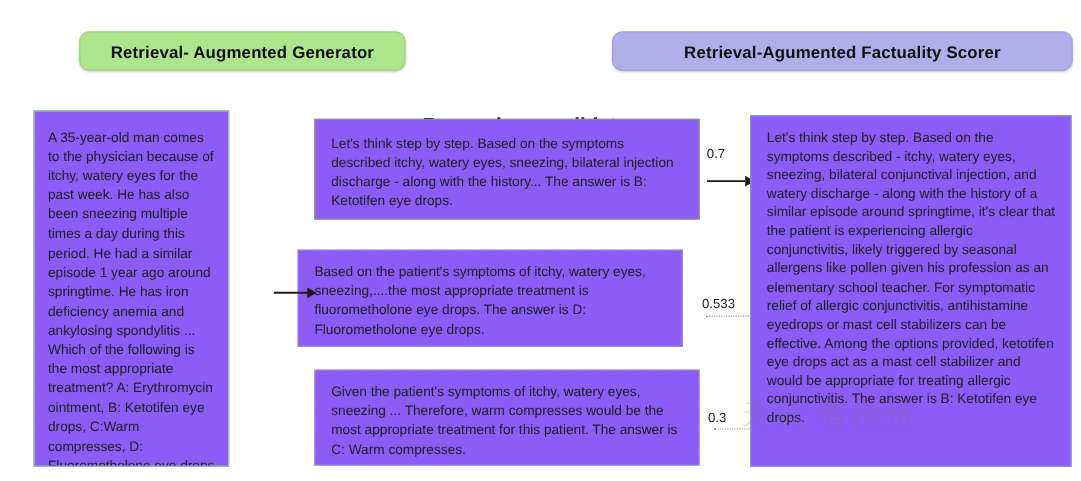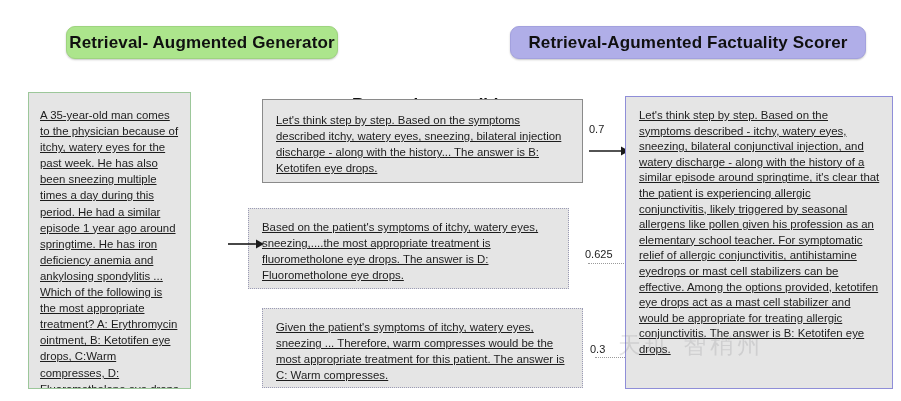--- a/index.html
+++ b/index.html
@@ -17,64 +17,63 @@
     -webkit-font-smoothing: antialiased;
   }
 
   .badge {
     position: absolute;
     display: flex;
     align-items: center;
     justify-content: center;
     border-radius: 9px;
     font-weight: bold;
-    font-size: 17px;
+    font-size: 14px;
     letter-spacing: 0.15px;
     color: #101010;
     box-shadow: 0 1px 2px rgba(0,0,0,0.22);
     box-sizing: border-box;
   }
   #badge-generator {
     left: 66px;
     top: 26px;
     width: 272px;
     height: 33px;
     background: #ace58c;
     border: 1px solid #9ed47f;
   }
   #badge-scorer {
     left: 510px;
     top: 26px;
-    width: 356px;
+    width: 384px;
     height: 33px;
     background: #b0aee8;
     border: 1px solid #a3a1de;
   }
 
   .col-title {
     position: absolute;
     font-weight: bold;
     font-size: 17px;
     color: #111111;
     white-space: nowrap;
     margin-top: 24px;
   }
   #title-question    { left: 29px;  top: 72px; }
   #title-candidates  { left: 352px; top: 71px; }
   #title-final       { left: 630px; top: 71px; padding-left: 16px; }
 
   .textbox {
     position: absolute;
     box-sizing: border-box;
-    background: #e5e5e5;
+    background: #8b5cf6;
     font-size: 11.4px;
     line-height: 16.1px;
     color: #1d1d1d;
     overflow: hidden;
-    text-decoration: underline;
   }
 
   #question-box {
     left: 28px;
     top: 92px;
     width: 163px;
     height: 297px;
     border: 1px solid #9cc79a;
     padding: 14px 9px 6px 11px;
   }
@@ -171,21 +170,21 @@
 <div class="textbox" id="question-box">A 35-year-old man comes to the physician because of itchy, watery eyes for the past week. He has also been sneezing multiple times a day during this period. He had a similar episode 1 year ago around springtime. He has iron deficiency anemia and ankylosing spondylitis ... Which of the following is the most appropriate treatment? A: Erythromycin ointment, B: Ketotifen eye drops, C:Warm compresses, D: Fluorometholone eye drops</div>
 
 <div class="textbox" id="cand-box-1">Let's think step by step. Based on the symptoms described itchy, watery eyes, sneezing, bilateral injection discharge - along with the history... The answer is B: Ketotifen eye drops.</div>
 
 <div class="textbox" id="cand-box-2">Based on the patient's symptoms of itchy, watery eyes, sneezing,....the most appropriate treatment is fluorometholone eye drops. The answer is D: Fluorometholone eye drops.</div>
 
 <div class="textbox" id="cand-box-3">Given the patient's symptoms of itchy, watery eyes, sneezing ... Therefore, warm compresses would be the most appropriate treatment for this patient. The answer is C: Warm compresses.</div>
 
 <div class="score" id="score-1">0.7</div>
 
-<div class="score" id="score-2">0.625</div>
+<div class="score" id="score-2">0.533</div>
 
 <div class="score" id="score-3">0.3</div>
 
 <svg class="connector" id="arrow-question-to-candidates" viewBox="0 0 36 22" width="36" height="22">
   <line x1="0" y1="11" x2="28" y2="11" stroke="#1a1a1a" stroke-width="1.6"></line>
   <polygon points="28,6.5 36,11 28,15.5" fill="#1a1a1a"></polygon>
 </svg>
 
 <svg class="connector" id="arrow-cand1-to-final" viewBox="0 0 40 20" width="40" height="20">
   <line x1="0" y1="10" x2="32" y2="10" stroke="#1a1a1a" stroke-width="1.5"></line>

